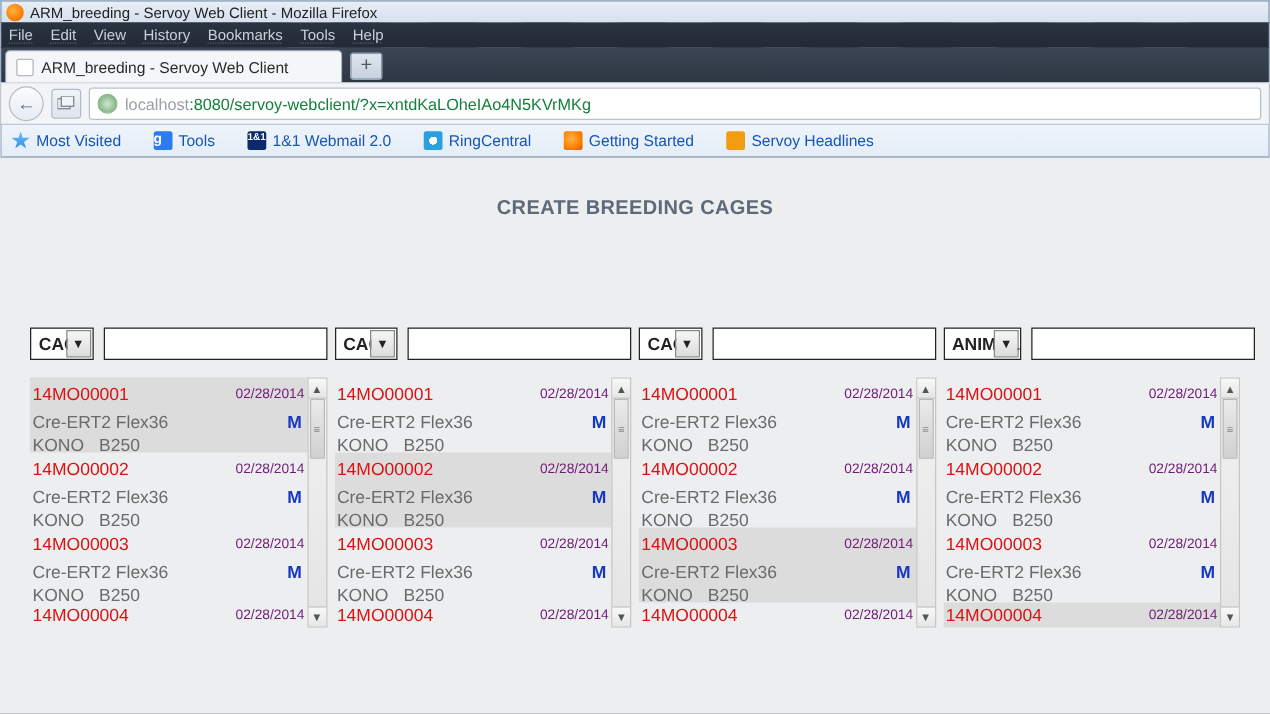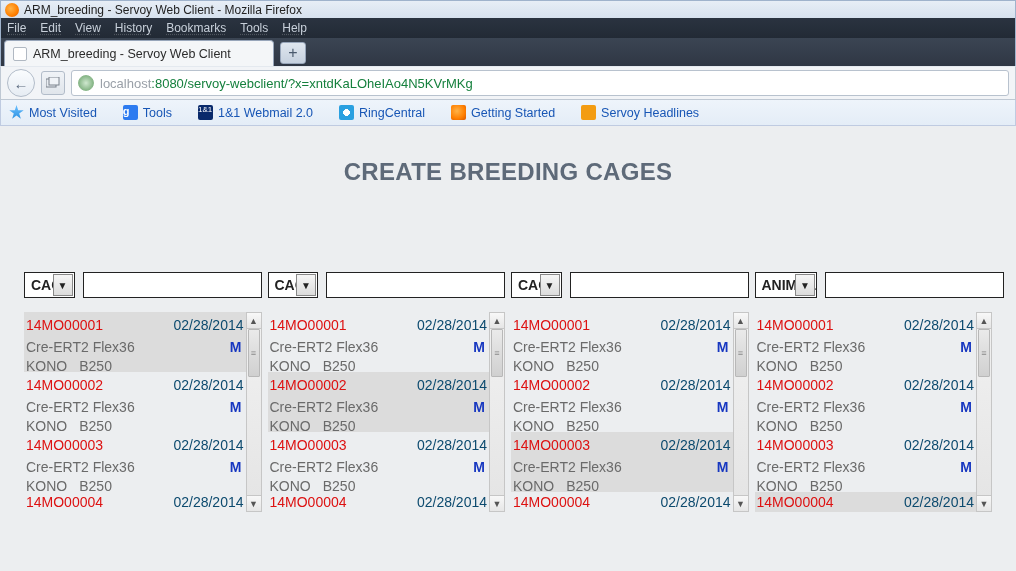--- a/index.html
+++ b/index.html
@@ -23,42 +23,42 @@
   .squarebtn{width:24px;height:24px;border:1px solid #b2bcc9;background:linear-gradient(#f0f3f7,#e0e5eb);border-radius:3px;display:flex;align-items:center;justify-content:center;color:#6a7684;}
   .urlbar { flex:1; height:26px; border:1px solid #b8c2ce; border-radius:3px; background:#fff; display:flex; align-items:center; padding:0 6px; color:#8a929c;font-size:13px;}
   .urlbar .globe{width:16px;height:16px;border-radius:50%;background:radial-gradient(circle,#cfe8cf 0%, #8ab88a 70%);margin-right:6px;border:1px solid #8ab88a;}
   .urlbar .host{color:#9aa0a8;}
   .urlbar .restdark{color:#15803d;text-align:center;}
   .bookbar { height:26px; background:linear-gradient(#eef4fb,#e4edf7); border:1px solid #bfcbe1; border-top:none; display:flex; align-items:center; padding:0 8px; gap:26px; color:#1856b5; font-size:12.5px;}
   .bm { display:flex; align-items:center; gap:5px; cursor:pointer;}
   .bm .ic{width:15px;height:15px;border-radius:2px;display:inline-block;}
   .ic-star{background:linear-gradient(#6bc0ff,#2a8fe0);clip-path:polygon(50% 0,61% 35%,98% 35%,68% 57%,79% 91%,50% 70%,21% 91%,32% 57%,2% 35%,39% 35%);}
   .ic-g{background:#2d7bf0;color:#fff;font-weight:bold;font-size:11px;display:flex;align-items:center;justify-content:center;}
-  .ic-11{background:#0a2a6b;color:#fff;font-size:8px;font-weight:normal;display:flex;align-items:center;justify-content:center;}
+  .ic-11{background:#0a2a6b;color:#fff;font-size:8px;font-weight:bold;display:flex;align-items:center;justify-content:center;}
   .ic-rc{background:radial-gradient(circle,#fff 30%,#2aa0e0 31%);border-radius:50%;}
   .ic-ff{border-radius:50%;background:radial-gradient(circle at 40% 40%, #ffb347 0%, #ff7f00 60%, #d45500 100%);}
   .ic-rss{background:#f39c12;}
   
   .page { position:absolute; top:126px; left:0; right:0; bottom:0; background:#eceef0; padding:14px 16px 0 16px; }
   .close-btn { background:#0b7dc8; color:#fff; border:none; border-radius:20px; width:96px; height:36px; font-size:15.5px; font-weight:600; letter-spacing:.5px; cursor:pointer;}
-  .page-title { text-align:center; color:#5e6a79; font-weight:700; font-size:24px; letter-spacing:.3px; margin-top:18px;}
+  .page-title { text-align:center; color:#5e6a79; font-weight:700; font-size:16px; letter-spacing:.3px; margin-top:18px;}
   .columns { display:flex; gap:6px; margin-top:86px; padding:0 8px;}
   .col { flex:1; min-width:0; }
   .col-head { display:flex; gap:8px; margin-bottom:14px; align-items:center;}
   .dd { position:relative; width:108px; height:26px; border:1.5px solid #222; background:#fff; display:flex; align-items:center; padding-left:6px; font-weight:700; font-size:14px; color:#222;}
   .dd.wide{width:112px;}
   .dd-arrow{ position:absolute;right:1px;top:1px;width:20px;height:22px;border:1px solid #888;background:linear-gradient(#f6f6f6,#dcdcdc);display:flex;align-items:center;justify-content:center;font-size:10px;color:#222;}
   .txt { flex:1; height:26px; border:1.5px solid #222; background:#fff;}
   .listwrap{display:flex;}
   .list { flex:1; }
   .card { height:60px; border-bottom:0px solid transparent; padding:1px 0 0 0; }
   .card.sel { background:#dcdcdc; }
   .row1{display:flex;justify-content:space-between;align-items:center;height:19px;padding:12px 2px;}
   .id{color:#d11; font-weight:400; font-size:14px;}
-  .dt{color:#0c4a6e;font-size:14px;}
+  .dt{color:#701a75;font-size:11px;}
   .row2{display:flex;justify-content:space-between;align-items:center;height:19px;padding:0 2px;}
   .strain{color:#6a6a6a;font-size:14px;}
   .sex{color:#1737c0;font-weight:700;font-size:14px;padding-right:2px;}
   .row3{display:flex;gap:12px;align-items:center;height:19px;padding:0 2px;color:#6a6a6a;font-size:14px;}
   .partial{height:20px;display:flex;justify-content:space-between;align-items:center;padding:0 2px;}
   .scroll { width:16px; background:linear-gradient(#f2f2f2,#e4e4e4); border:1px solid #c6c6c6; display:flex; flex-direction:column; }
   .scroll .btn{height:16px;display:flex;align-items:center;justify-content:center;font-size:9px;color:#555;border-bottom:1px solid #c6c6c6;background:linear-gradient(#f8f8f8,#e6e6e6);}
   .scroll .btn.bot{border-bottom:none;border-top:1px solid #c6c6c6;}
   .scroll .track{flex:1;position:relative;}
   .scroll .thumb{position:absolute;left:1px;right:1px;top:0;height:48px;background:linear-gradient(#eaeaea,#d0d0d0);border:1px solid #b8b8b8;border-radius:1px;}

